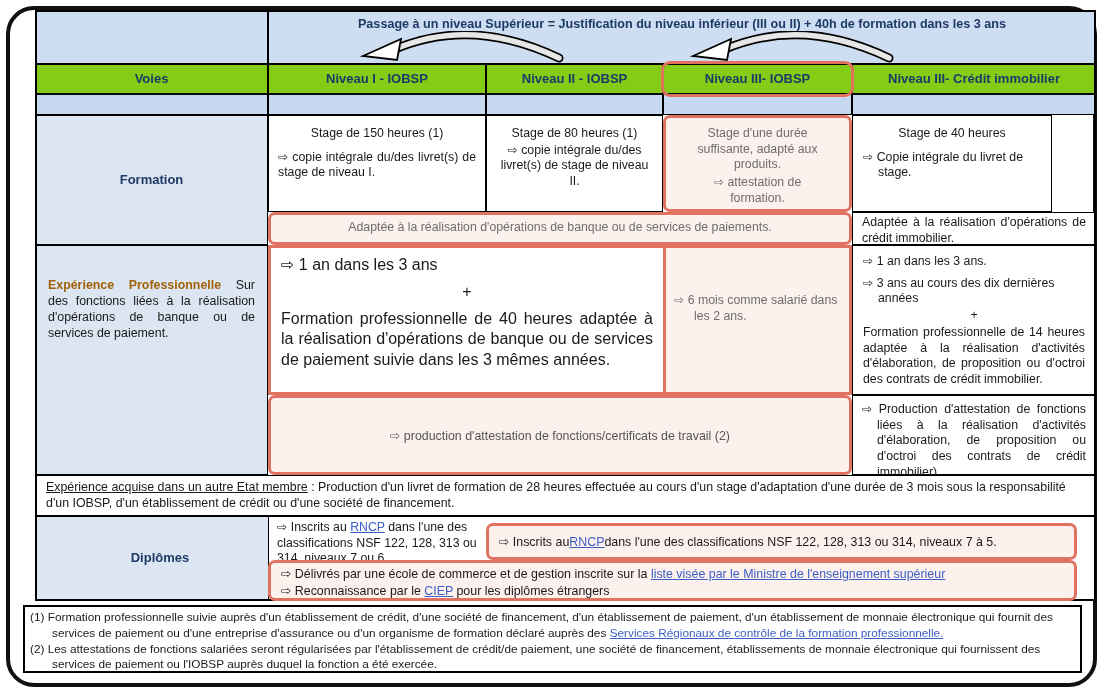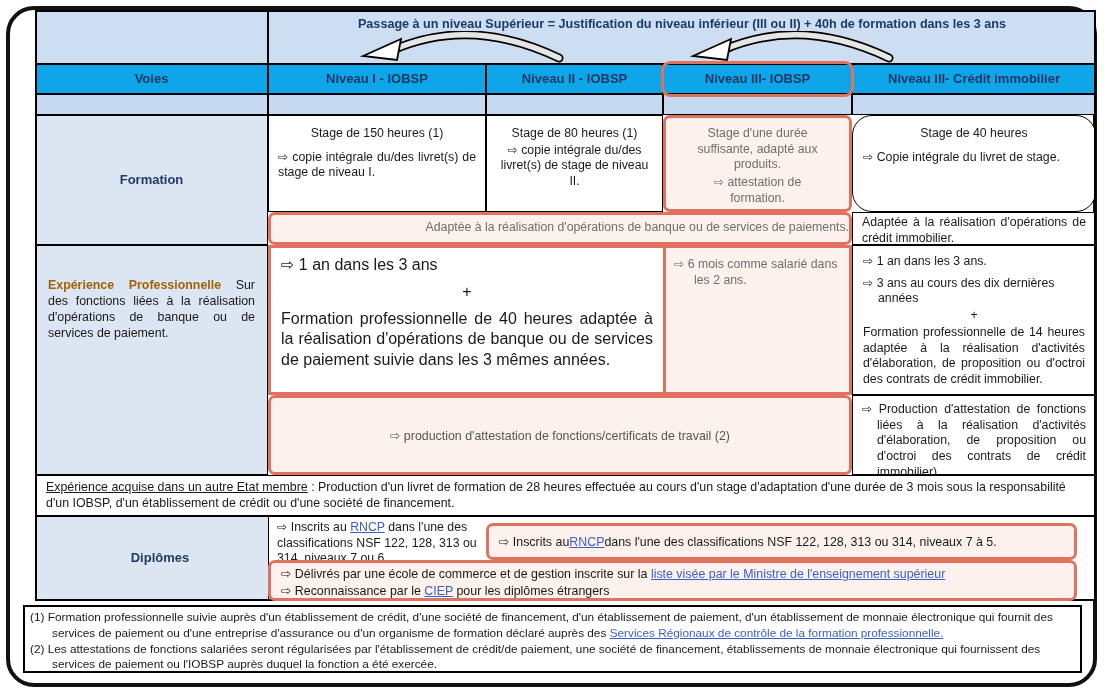--- a/index.html
+++ b/index.html
@@ -1,21 +1,21 @@
 <!DOCTYPE html>
 <html><head>
 <meta charset="utf-8">
 <style>
   html,body{margin:0;padding:0;background:#fff;}
   .page{position:relative;width:1105px;height:695px;background:#fff;
         font-family:"Liberation Sans","DejaVu Sans",sans-serif;color:#1a1a1a;overflow:hidden;}
   .abs{position:absolute;box-sizing:border-box;}
   .cell{position:absolute;box-sizing:border-box;border:1.5px solid #000;background:#fff;font-size:12.3px;line-height:1.28;}
   .band{background:#CEDEF2;}
-  .hdr{background:#0ea5e9;display:flex;align-items:center;justify-content:center;
+  .hdr{background:#84cc16;display:flex;align-items:center;justify-content:center;
        font-weight:bold;color:#1E3A66;font-size:13px;}
   .emptyrow{background:#C6D9F0;}
   .lbl{background:#DCE5F2;display:flex;align-items:center;justify-content:center;
        font-weight:bold;color:#1E3A66;font-size:13px;text-align:center;}
   .redbox{position:absolute;box-sizing:border-box;background:#FCF1ED;border:3.5px solid #DF7360;border-radius:7px;z-index:4;}
   .gray{color:#6E6E6E;}
   .ctr{text-align:center;}
   .jst{text-align:justify;}
   .hang{padding-left:15px;text-indent:-15px;}
   .plus{text-align:center;margin:6px 0;}
@@ -84,43 +84,43 @@
   <div class="cell" style="left:486px;top:115px;width:177px;height:97px;padding:10px 8px 4px;">
     <div class="ctr" style="margin-bottom:1px;">Stage de 80 heures (1)</div>
     <div class="ctr">⇨ copie intégrale du/des livret(s) de stage de niveau II.</div>
   </div>
 
   <div class="redbox gray" style="left:663px;top:115px;width:189px;height:97px;padding:8px 22px 4px;font-size:12.3px;line-height:1.28;">
     <div class="ctr">Stage d'une durée suffisante, adapté aux produits.</div>
     <div class="ctr" style="margin-top:2px;">⇨ attestation de formation.</div>
   </div>
 
-  <div class="cell" style="left:852px;top:115px;width:244px;height:97px;padding:10px 10px 4px;border-radius:20px;">
+  <div class="cell" style="left:852px;top:115px;width:200px;height:97px;padding:10px 10px 4px;">
     <div class="ctr" style="margin-bottom:8px;">Stage de 40 heures</div>
     <div class="hang">⇨ Copie intégrale du livret de stage.</div>
   </div>
 
-  <div class="redbox gray ctr" style="left:268px;top:212px;width:584px;height:33px;line-height:25px;font-size:12.3px;text-align:right;">
+  <div class="redbox gray ctr" style="left:268px;top:212px;width:584px;height:33px;line-height:25px;font-size:12.3px;">
     <span>Adaptée à la réalisation d'opérations de banque ou de services de paiements.</span></div>
 
   <div class="cell jst" style="left:852px;top:212px;width:244px;height:33px;padding:2px 9px;">
     <span>Adaptée à la réalisation d'opérations de crédit immobilier.</span></div>
 
   <div class="cell jst" style="left:35px;top:245px;width:233px;height:230px;background:#DCE5F2;padding:32px 12px 4px;font-size:12.4px;">
     <span class="navy">Expérience Professionnelle</span><span> Sur des fonctions liées à la réalisation d'opérations de banque ou de services de paiement.</span>
   </div>
 
   <div class="abs" style="left:268px;top:245px;width:584px;height:150px;border:3.5px solid #DF7360;background:#fff;z-index:4;display:flex;">
     <div style="flex:1;padding:7px 10px 4px;font-size:16px;line-height:1.3;box-sizing:border-box;">
       <div>⇨ 1 an dans les 3 ans</div>
       <div class="plus">+</div>
       <div class="jst">Formation professionnelle de 40 heures adaptée à la réalisation d'opérations de banque ou de services de paiement suivie dans les 3 mêmes années.</div>
     </div>
     <div style="width:186px;border-left:3.5px solid #DF7360;background:#FCF1ED;padding:9px 8px 4px;box-sizing:border-box;font-size:12.3px;line-height:1.3;">
-      <div class="hang gray" style="padding-left:20px;text-indent:-20px;">⇨ 6 mois comme salarié dans les 2 ans.</div>
+      <div class="hang gray" style="padding-left:20px;text-indent:-20px;margin-top:36px;">⇨ 6 mois comme salarié dans les 2 ans.</div>
     </div>
   </div>
 
   <div class="cell" style="left:852px;top:245px;width:244px;height:150px;padding:8px 10px 2px;">
     <div class="hang" style="margin-bottom:6px;">⇨ 1 an dans les 3 ans.</div>
     <div class="hang">⇨ 3 ans au cours des dix dernières années</div>
     <div class="plus" style="margin:1px 0;">+</div>
     <div class="jst">Formation professionnelle de 14 heures adaptée à la réalisation d'activités d'élaboration, de proposition ou d'octroi des contrats de crédit immobilier.</div>
   </div>
 

